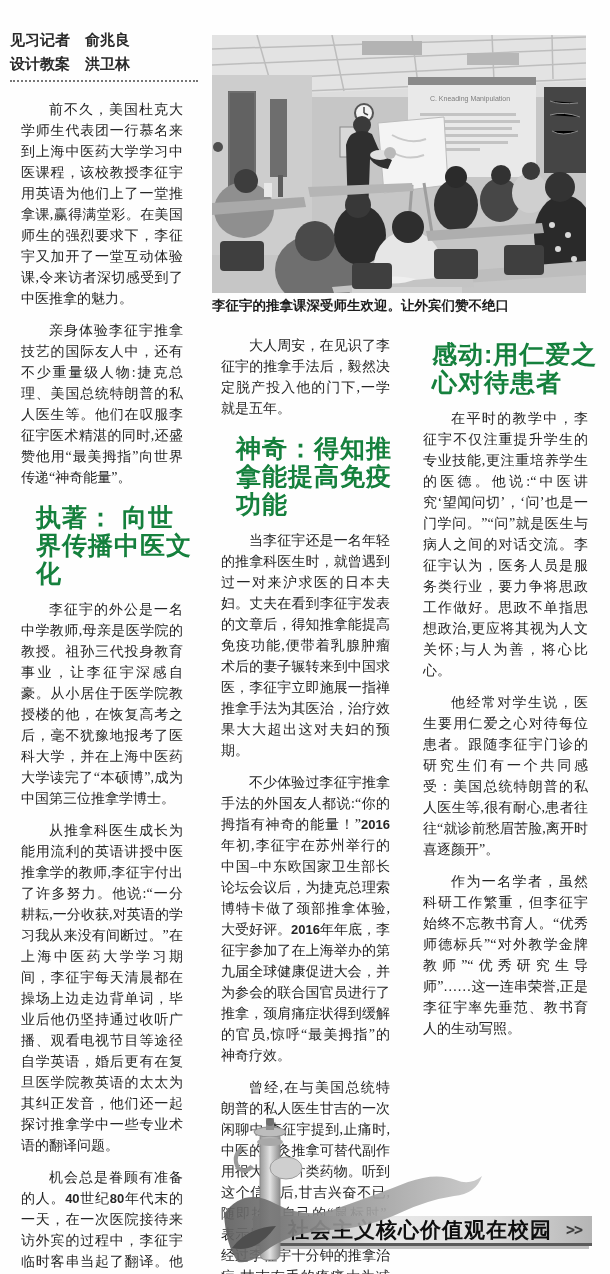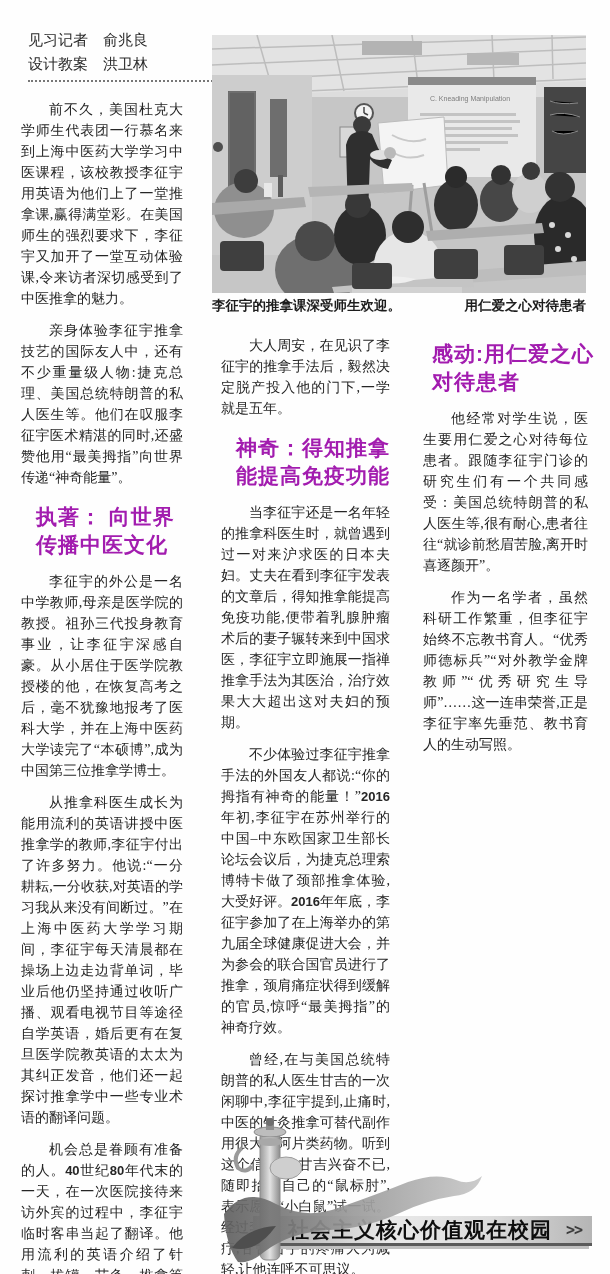--- a/index.html
+++ b/index.html
@@ -1,38 +1,38 @@
 <!DOCTYPE html>
 <html><head>
 <meta charset="utf-8">
 <style>
   html,body{margin:0;padding:0;background:#ffffff;}
   #page{position:relative;width:610px;height:1274px;background:#fefefe;overflow:hidden;
         font-family:"Liberation Serif","DejaVu Serif",serif;color:#222;}
   
-  #byline{position:absolute;left:28px;top:28px;width:188px;
+  #byline{position:absolute;left:10px;top:28px;width:188px;
           font-family:"Liberation Sans","DejaVu Sans",sans-serif;
-          font-weight:normal;font-size:15px;line-height:24px;color:#2a2a2a;
+          font-weight:bold;font-size:15px;line-height:24px;color:#2a2a2a;
           border-bottom:2px dotted #777;padding-bottom:4px;}
   .byline-row{white-space:pre;}
   
   #photo{position:absolute;left:212px;top:35px;width:374px;height:258px;background:#c9c9c9;}
   #caption-row{position:absolute;left:212px;top:297px;width:374px;display:flex;
-               justify-content:space-between;
+               justify-content:flex-start;
                font-family:"Liberation Sans","DejaVu Sans",sans-serif;
                font-weight:bold;font-size:13.5px;color:#1d1d1d;}
   
   .col{position:absolute;text-align:justify;font-size:14px;line-height:21px;color:#262626;}
   #col1{left:10px;top:88px;width:184px;}
   #col2{left:210px;top:324px;width:191px;}
   #col3{left:412px;top:324px;width:187px;}
   .para{margin:11px;text-indent:2em;}
   .para b{font-family:"Liberation Sans","DejaVu Sans",sans-serif;font-size:13px;}
   .sec-head{font-family:"Liberation Sans","DejaVu Sans",sans-serif;
-            font-weight:bold;font-size:21px;line-height:28px;color:#a21caf;
+            font-weight:bold;font-size:25px;line-height:28px;color:#15803d;
             padding-left:26px;margin:15px 0 12px 0;text-align:left;text-indent:0;
             letter-spacing:1px;}
   
   #banner{position:absolute;left:253px;top:1216px;width:339px;height:30px;
           background:linear-gradient(90deg,#a8a8a8 0%,#e9e9e9 40%,#dcdcdc 70%,#b5b5b5 100%);
           border-bottom:3px solid #5a5a5a;box-shadow:0 6px 0 -3px #bfbfbf;
           display:flex;align-items:center;justify-content:flex-end;gap:14px;
           padding-right:10px;box-sizing:border-box;}
   #banner-title{font-family:"Liberation Serif","DejaVu Serif",serif;
                 font-weight:bold;font-size:21px;color:#0e0e0e;letter-spacing:1px;}
@@ -148,21 +148,21 @@
         <rect x="8" y="206" width="44" height="30" rx="4"></rect>
         <rect x="140" y="228" width="40" height="26" rx="4"></rect>
         <rect x="222" y="214" width="44" height="30" rx="4"></rect>
         <rect x="292" y="210" width="40" height="30" rx="4"></rect>
       </g>
     </svg>
   </div>
 
   <div id="caption-row">
     <span>李征宇的推拿课深受师生欢迎。</span>
-    <span>用仁爱之心对待患者</span>
+    <span>让外宾们赞不绝口</span>
   </div>
 
   <div id="col1" class="col">
     <p class="para">前不久，美国杜克大学师生代表团一行慕名来到上海中医药大学学习中医课程，该校教授李征宇用英语为他们上了一堂推拿课,赢得满堂彩。在美国师生的强烈要求下，李征宇又加开了一堂互动体验课,令来访者深切感受到了中医推拿的魅力。</p>
     <p class="para">亲身体验李征宇推拿技艺的国际友人中，还有不少重量级人物:捷克总理、美国总统特朗普的私人医生等。他们在叹服李征宇医术精湛的同时,还盛赞他用“最美拇指”向世界传递“神奇能量”。</p>
     <h2 class="sec-head">执著： 向世界传播中医文化</h2>
     <p class="para">李征宇的外公是一名中学教师,母亲是医学院的教授。祖孙三代投身教育事业，让李征宇深感自豪。从小居住于医学院教授楼的他，在恢复高考之后，毫不犹豫地报考了医科大学，并在上海中医药大学读完了“本硕博”,成为中国第三位推拿学博士。</p>
     <p class="para">从推拿科医生成长为能用流利的英语讲授中医推拿学的教师,李征宇付出了许多努力。他说:“一分耕耘,一分收获,对英语的学习我从来没有间断过。”在上海中医药大学学习期间，李征宇每天清晨都在操场上边走边背单词，毕业后他仍坚持通过收听广播、观看电视节目等途径自学英语，婚后更有在复旦医学院教英语的太太为其纠正发音，他们还一起探讨推拿学中一些专业术语的翻译问题。</p>
     <p class="para">机会总是眷顾有准备的人。<b>40</b>世纪<b>80</b>年代末的一天，在一次医院接待来访外宾的过程中，李征宇临时客串当起了翻译。他用流利的英语介绍了针刺、拔罐、艾灸、推拿等中医技艺，让外宾们赞不绝口。此后,“一战成名”的李征宇开始承担用英语教授中医学的重任,从李医生转变为李老师。为了上好课，他抓紧时间看英语书籍、设计教案,经常备课至深夜。</p>
     <p class="para">李征宇教过的留学生数不胜数。虽然他们来自不同的国家，但都被李征宇精湛的技术所折服，并深深爱上了中医文化。原本在美国开诊所的加拿</p>
@@ -171,20 +171,21 @@
   <div id="col2" class="col">
     <p class="para">大人周安，在见识了李征宇的推拿手法后，毅然决定脱产投入他的门下,一学就是五年。</p>
     <h2 class="sec-head">神奇：得知推拿能提高免疫功能</h2>
     <p class="para">当李征宇还是一名年轻的推拿科医生时，就曾遇到过一对来沪求医的日本夫妇。丈夫在看到李征宇发表的文章后，得知推拿能提高免疫功能,便带着乳腺肿瘤术后的妻子辗转来到中国求医，李征宇立即施展一指禅推拿手法为其医治，治疗效果大大超出这对夫妇的预期。</p>
     <p class="para">不少体验过李征宇推拿手法的外国友人都说:“你的拇指有神奇的能量！”<b>2016</b>年初,李征宇在苏州举行的中国–中东欧国家卫生部长论坛会议后，为捷克总理索博特卡做了颈部推拿体验,大受好评。<b>2016</b>年年底，李征宇参加了在上海举办的第九届全球健康促进大会，并为参会的联合国官员进行了推拿，颈肩痛症状得到缓解的官员,惊呼“最美拇指”的神奇疗效。</p>
     <p class="para">曾经,在与美国总统特朗普的私人医生甘吉的一次闲聊中,李征宇提到,止痛时,中医的针灸推拿可替代副作用很大的阿片类药物。听到这个信息后,甘吉兴奋不已,随即抬起自己的“鼠标肘”,表示愿当“小白鼠”试一试。经过李征宇十分钟的推拿治疗,甘吉右手的疼痛大为减轻,让他连呼不可思议。</p>
   </div>
 
   <div id="col3" class="col">
     <h2 class="sec-head" style="margin-top:16px;padding-left:20px;">感动:用仁爱之心对待患者</h2>
+    <p class="para">在平时的教学中，李征宇不仅注重提升学生的专业技能,更注重培养学生的医德。他说:“中医讲究‘望闻问切’，‘问’也是一门学问。”“问”就是医生与病人之间的对话交流。李征宇认为，医务人员是服务类行业，要力争将思政工作做好。思政不单指思想政治,更应将其视为人文关怀;与人为善，将心比心。</p>
     <p class="para">他经常对学生说，医生要用仁爱之心对待每位患者。跟随李征宇门诊的研究生们有一个共同感受：美国总统特朗普的私人医生等,很有耐心,患者往往“就诊前愁眉苦脸,离开时喜逐颜开”。</p>
     <p class="para">作为一名学者，虽然科研工作繁重，但李征宇始终不忘教书育人。“优秀师德标兵”“对外教学金牌教师”“优秀研究生导师”……这一连串荣誉,正是李征宇率先垂范、教书育人的生动写照。</p>
   </div>
 
   <div id="banner">
     <span id="banner-title">社会主义核心价值观在校园</span>
     <span id="banner-arrow">&gt;&gt;</span>
   </div>
 
   <svg id="decoration" viewBox="0 0 300 156">

